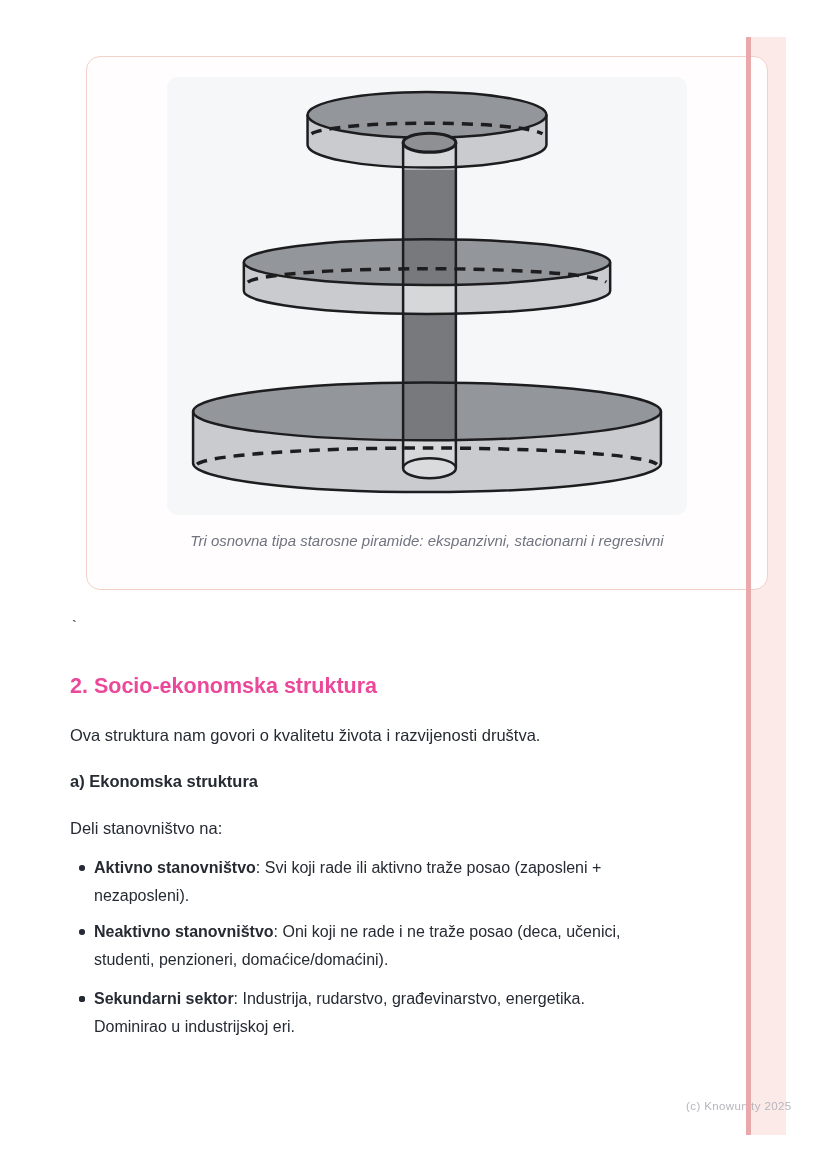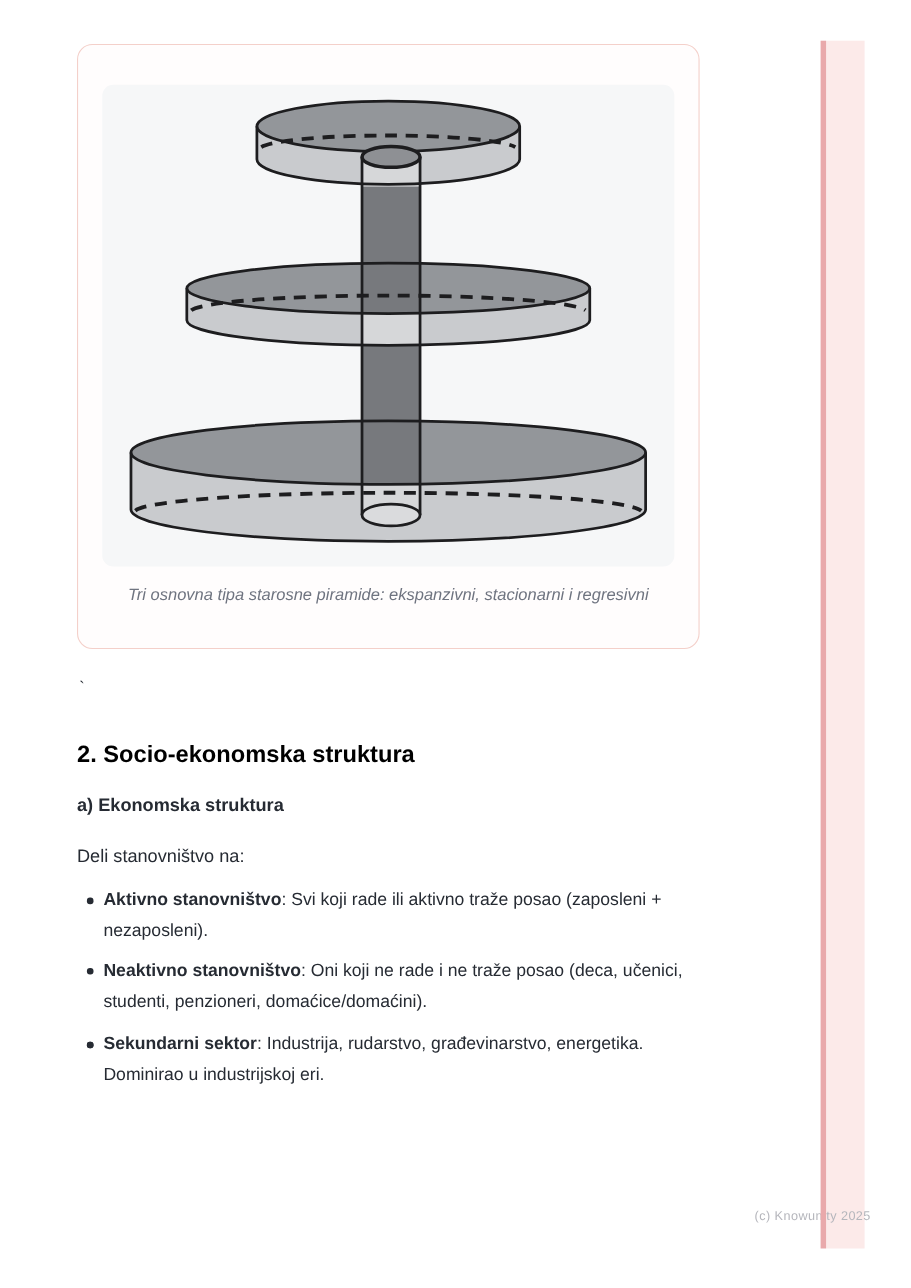--- a/index.html
+++ b/index.html
@@ -8,23 +8,23 @@
     background:#ffffff;
     font-family:"Liberation Sans", sans-serif;
     color:#262b33;
   }
   .bar-light{position:absolute;left:751px;top:37px;width:35px;height:1098px;z-index:1;}
   .bar-dark{position:absolute;left:746px;top:37px;width:5px;height:1098px;z-index:3;}
   .watermark{position:absolute;left:686px;top:1100px;z-index:2;font-size:11.5px;letter-spacing:.4px;}
   .content{position:absolute;left:70px;top:40px;width:566px;z-index:2;}
 
   figure.card{
-    margin:0;box-sizing:border-box;width:566px;
+    margin:16px;box-sizing:border-box;width:682px;
     border:1.5px solid #f4d0ca;border-radius:14px;background:#fffdfd;
-    padding:36px 18px 38px 18px;
+    padding:20px 18px 38px 18px;
   }
   .fig-image{width:520px;height:438px;margin:0 auto;border-radius:10px;}
   .fig-image svg{display:block;width:520px;height:438px;}
   figcaption.caption{
     margin-top:16px;text-align:center;font-style:italic;font-size:15px;line-height:20px;
   }
 
   .ol{fill:none;stroke:#1d1d1f;stroke-width:2.5;}
   .dash{fill:none;stroke:#1d1d1f;stroke-width:3.5;stroke-dasharray:11 8;}
   .colline{stroke:#1d1d1f;stroke-width:2.5;}
@@ -94,22 +94,23 @@
           <ellipse cx="262.5" cy="66" rx="26.5" ry="9.5" stroke="#1d1d1f" stroke-width="3.2" fill="#8e9094"></ellipse>
           <ellipse cx="262.5" cy="393" rx="26.5" ry="10" stroke="#1d1d1f" stroke-width="2.5" fill="#dadbdd"></ellipse>
         </g>
       </svg>
     </div>
     <figcaption class="caption" style="color: rgb(111, 116, 128);">Tri osnovna tipa starosne piramide: ekspanzivni, stacionarni i regresivni</figcaption>
   </figure>
 
   <p class="stray">`</p>
 
-  <h2 class="section-heading" style="color: #000000;">2. Socio-ekonomska struktura</h2>
+  <h2 class="section-heading" style="color: #ec4899;">2. Socio-ekonomska struktura</h2>
 
+  <p class="body">Ova struktura nam govori o kvalitetu života i razvijenosti društva.</p>
 
   <p class="body bold tight">a) Ekonomska struktura</p>
 
   <p class="body tight">Deli stanovništvo na:</p>
 
   <ul class="blist">
     <li>
       <span class="dot"></span>
       <span><strong>Aktivno stanovništvo</strong><span>: Svi koji rade ili aktivno traže posao (zaposleni + nezaposleni).</span></span>
     </li>

